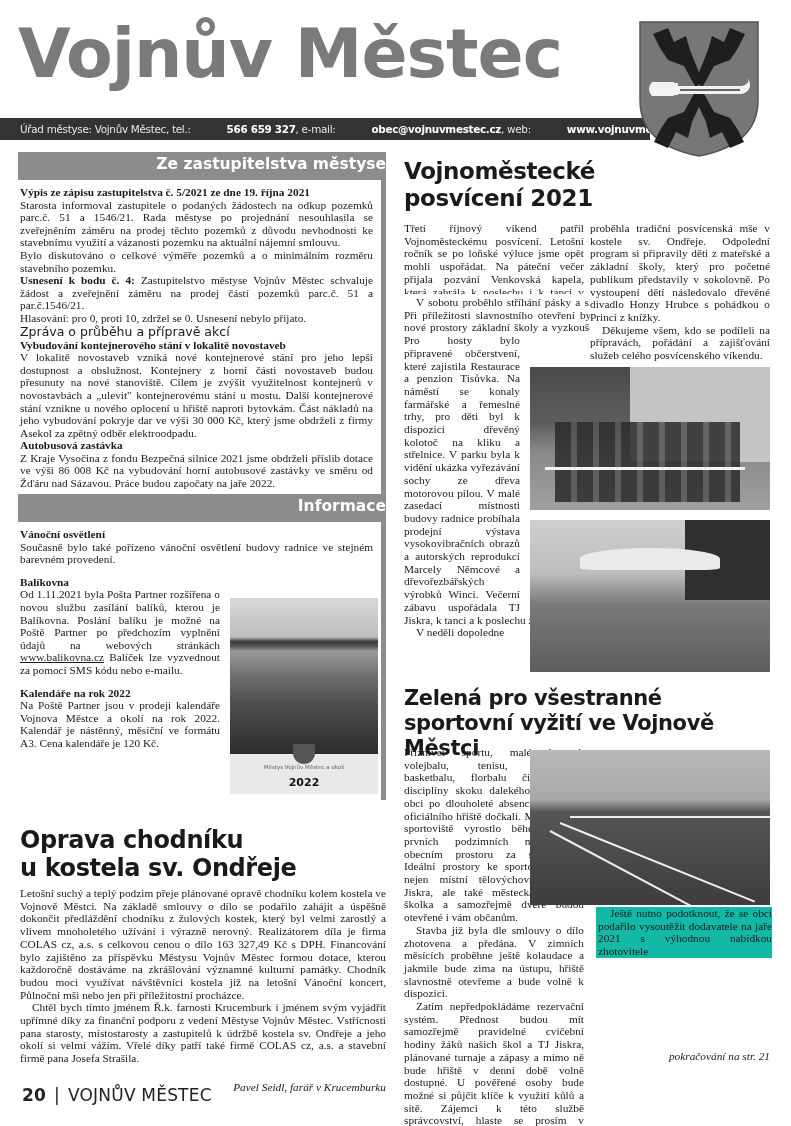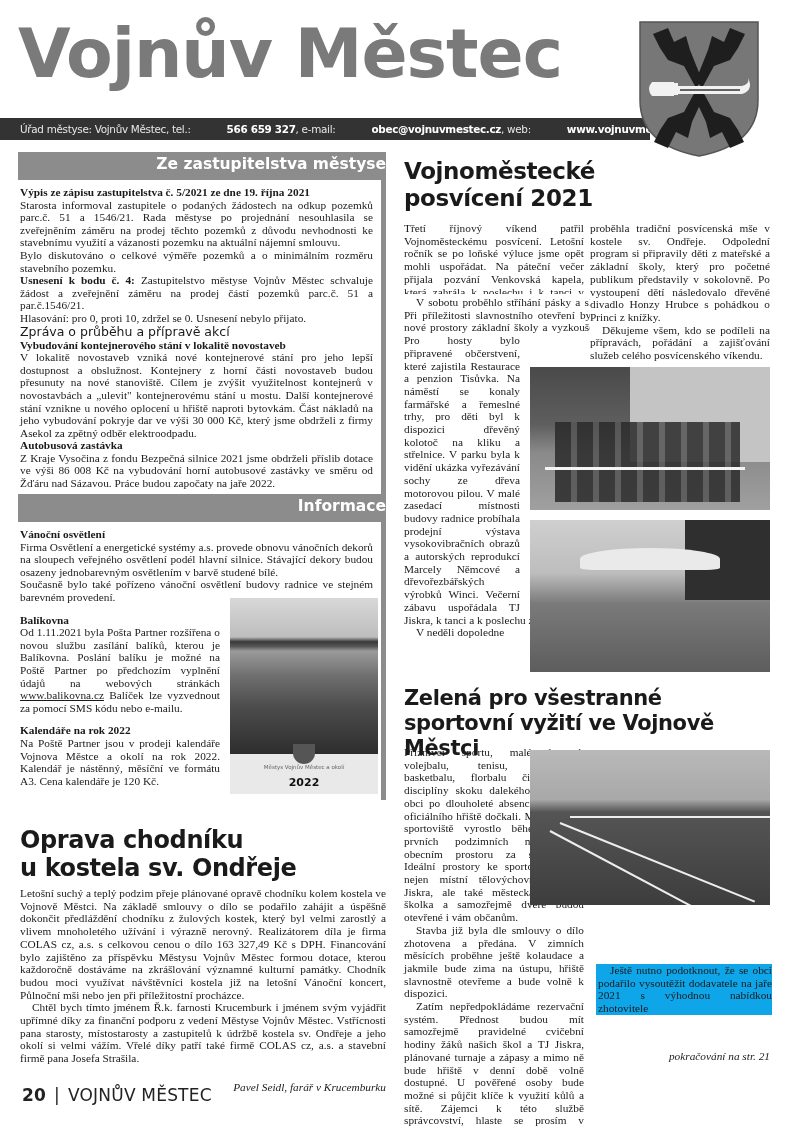--- a/index.html
+++ b/index.html
@@ -85,21 +85,20 @@
     <p>V lokalitě novostaveb vzniká nové kontejnerové stání pro jeho lepší dostupnost a obslužnost. Kontejnery z horní části novostaveb budou přesunuty na nové stanoviště. Cílem je zvýšit využitelnost kontejnerů v novostavbách a „ulevit" kontejnerovému stání u mostu. Další kontejnerové stání vznikne u nového oplocení u hřiště naproti bytovkám. Část nákladů na jeho vybudování pokryje dar ve výši 30 000 Kč, který jsme obdrželi z firmy Asekol za zpětný odběr elektroodpadu.</p>
     <p class="b">Autobusová zastávka</p>
     <p>Z Kraje Vysočina z fondu Bezpečná silnice 2021 jsme obdrželi příslib dotace ve výši 86 008 Kč na vybudování horní autobusové zastávky ve směru od Žďáru nad Sázavou. Práce budou započaty na jaře 2022.</p>
   </div>
 </div>
 
 <div class="box" style="top:494px; height:306px;">
   <div class="box-head">Informace</div>
   <div class="box-body">
     <p class="b">Vánoční osvětlení</p>
-    <p>Firma Osvětlení a energetické systémy a.s. provede obnovu vánočních dekorů na sloupech veřejného osvětlení podél hlavní silnice. Stávající dekory budou osazeny jednobarevným osvětlením v barvě studené bílé.</p>
     <p>Současně bylo také pořízeno vánoční osvětlení budovy radnice ve stejném barevném provedení.</p>
     <div class="gap"></div>
     <div class="inf-text">
       <p class="b">Balíkovna</p>
       <p><span>Od 1.11.2021 byla Pošta Partner rozšířena o novou službu zasílání balíků, kterou je Balíkovna. Poslání balíku je možné na Poště Partner po předchozím vyplnění údajů na webových stránkách </span><a href="#">www.balikovna.cz</a><span> Balíček lze vyzvednout za pomocí SMS kódu nebo e-mailu.</span></p>
       <div class="gap"></div>
       <p class="b">Kalendáře na rok 2022</p>
       <p>Na Poště Partner jsou v prodeji kalendáře Vojnova Městce a okolí na rok 2022. Kalendář je nástěnný, měsíční ve formátu A3. Cena kalendáře je 120 Kč.</p>
     </div>
   </div>
@@ -150,21 +149,21 @@
 <div class="headline" style="left:404px; top:686px; font-size:21px;">
   <div>Zelená pro všestranné</div>
   <div>sportovní vyžití ve Vojnově Městci</div>
 </div>
 <div class="article" style="left:404px; top:746px; width:180px;">
   <div style="float:right; width:0; height:160px;"></div>
   <p class="noi">Příznivci sportu, malé kopané, volejbalu, tenisu, nohejbalu, basketbalu, florbalu či atletické disciplíny skoku dalekého se v naší obci po dlouholeté absenci kvalitního oficiálního hřiště dočkali. Multifunkční sportoviště vyrostlo během léta a prvních podzimních měsíců na obecním prostoru za sokolovnou. Ideální prostory ke sportování ocení nejen místní tělovýchovná jednota Jiskra, ale také městecká škola či školka a samozřejmě dveře budou otevřené i vám občanům.</p>
   <p>Stavba již byla dle smlouvy o dílo zhotovena a předána. V zimních měsících proběhne ještě kolaudace a jakmile bude zima na ústupu, hřiště slavnostně otevřeme a bude volně k dispozici.</p>
   <p>Zatím nepředpokládáme rezervační systém. Přednost budou mít samozřejmě pravidelné cvičební hodiny žáků našich škol a TJ Jiskra, plánované turnaje a zápasy a mimo ně bude hřiště v denní době volně dostupné. U pověřené osoby bude možné si půjčit klíče k využití kůlů a sítě. Zájemci k této službě správcovství, hlaste se prosím v kanceláři úřadu městysu.</p>
 </div>
-<div class="article" style="left:596px; top:964px; width:176px; background:#0ea5e9; padding-left:2px;">
+<div class="article" style="left:596px; top:907px; width:176px; background:#14b8a6; padding-left:2px;">
   <p>Ještě nutno podotknout, že se obci podařilo vysoutěžit dodavatele na jaře 2021 s výhodnou nabídkou zhotovitele</p>
 </div>
 <div class="photo photo3">
   <div class="line" style="left:20px; top:80px; width:230px; transform:rotate(28deg);"></div>
   <div class="line" style="left:30px; top:72px; width:210px; transform:rotate(22deg);"></div>
   <div class="line" style="left:40px; top:66px; width:200px; transform:rotate(0deg);"></div>
 </div>
 <div class="continued">pokračování na str. 21</div>
 
 <div class="footer">

